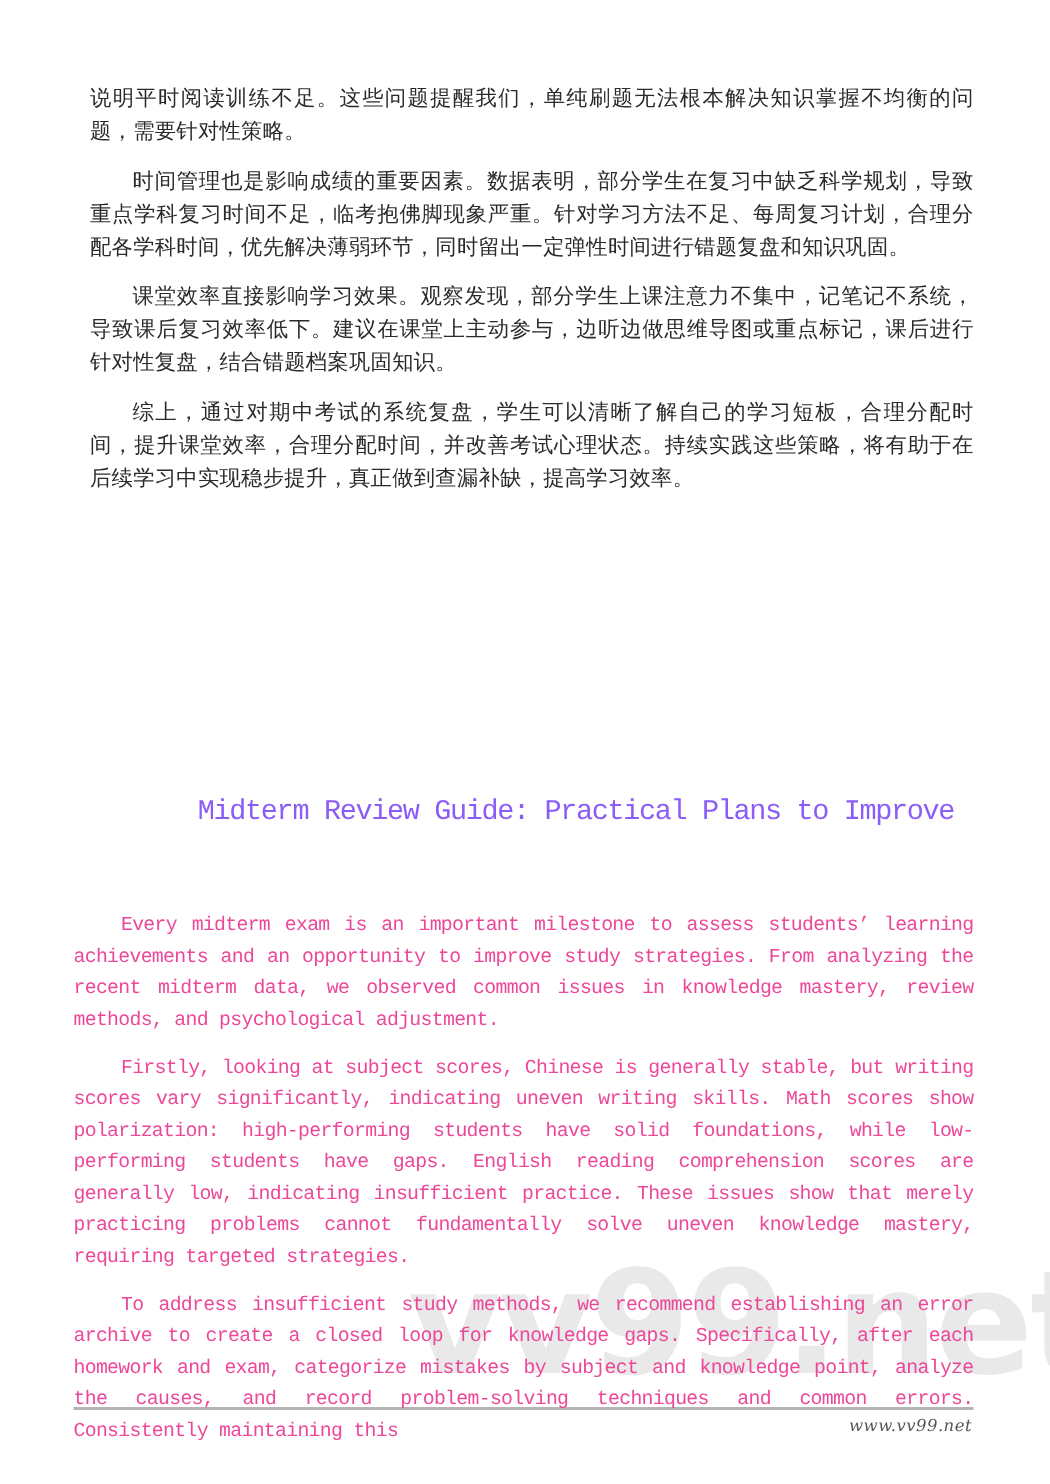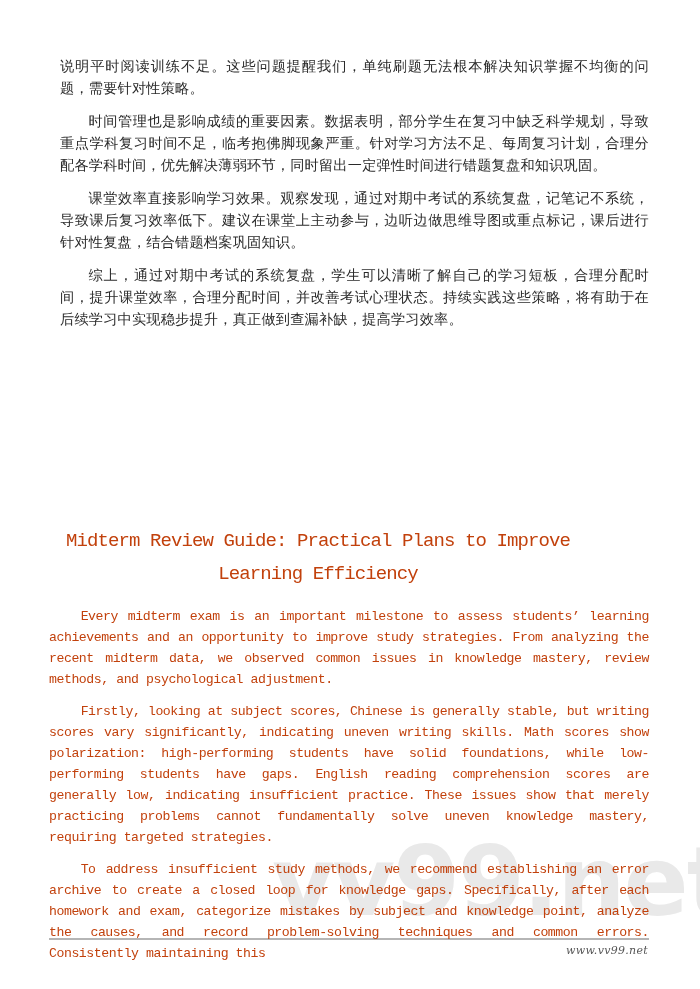--- a/index.html
+++ b/index.html
@@ -31,25 +31,25 @@
       color: #2a2a2a;
     }
     .zh-para.no-indent {
       text-indent: 0;
     }
     .title {
       position: absolute;
       left: 0;
       top: 525px;
       width: 636px;
-      text-align: center;
+      text-align: right;
       font-family: "Liberation Mono", "DejaVu Sans Mono", monospace;
       font-size: 19px;
       line-height: 33px;
-      color: #c2410c;
+      color: #8b5cf6;
       letter-spacing: -0.9px;
       margin: 0;
       font-weight: normal;
     }
     .title span {
       display: block;
     }
     .en-block {
       position: absolute;
       left: 49px;
@@ -57,21 +57,21 @@
       width: 600px;
     }
     .en-para {
       font-family: "Liberation Mono", "DejaVu Sans Mono", monospace;
       font-size: 13.2px;
       line-height: 21px;
       margin: 0 0 11px 0;
       text-align: justify;
       text-indent: 4ch;
       letter-spacing: -0.45px;
-      color: #c2410c;
+      color: #ec4899;
     }
     .watermark {
       position: absolute;
       left: 272px;
       top: 832px;
       font-family: "DejaVu Sans", "Liberation Sans", sans-serif;
       font-weight: bold;
       font-size: 96px;
       line-height: 100px;
       color: #e9e9e9;
@@ -101,27 +101,26 @@
     }
   </style>
 </head>
 <body>
 
 <div class="watermark">vv99.net</div>
 
 <div class="page">
   <p class="zh-para no-indent">说明平时阅读训练不足。这些问题提醒我们，单纯刷题无法根本解决知识掌握不均衡的问题，需要针对性策略。</p>
   <p class="zh-para">时间管理也是影响成绩的重要因素。数据表明，部分学生在复习中缺乏科学规划，导致重点学科复习时间不足，临考抱佛脚现象严重。针对学习方法不足、每周复习计划，合理分配各学科时间，优先解决薄弱环节，同时留出一定弹性时间进行错题复盘和知识巩固。</p>
-  <p class="zh-para">课堂效率直接影响学习效果。观察发现，通过对期中考试的系统复盘，记笔记不系统，导致课后复习效率低下。建议在课堂上主动参与，边听边做思维导图或重点标记，课后进行针对性复盘，结合错题档案巩固知识。</p>
+  <p class="zh-para">课堂效率直接影响学习效果。观察发现，部分学生上课注意力不集中，记笔记不系统，导致课后复习效率低下。建议在课堂上主动参与，边听边做思维导图或重点标记，课后进行针对性复盘，结合错题档案巩固知识。</p>
   <p class="zh-para">综上，通过对期中考试的系统复盘，学生可以清晰了解自己的学习短板，合理分配时间，提升课堂效率，合理分配时间，并改善考试心理状态。持续实践这些策略，将有助于在后续学习中实现稳步提升，真正做到查漏补缺，提高学习效率。</p>
 </div>
 
 <h1 class="title">
   <span>Midterm Review Guide: Practical Plans to Improve</span>
-  <span>Learning Efficiency</span>
 </h1>
 
 <div class="en-block">
   <p class="en-para">Every midterm exam is an important milestone to assess students’ learning achievements and an opportunity to improve study strategies. From analyzing the recent midterm data, we observed common issues in knowledge mastery, review methods, and psychological adjustment.</p>
   <p class="en-para">Firstly, looking at subject scores, Chinese is generally stable, but writing scores vary significantly, indicating uneven writing skills. Math scores show polarization: high-performing students have solid foundations, while low-performing students have gaps. English reading comprehension scores are generally low, indicating insufficient practice. These issues show that merely practicing problems cannot fundamentally solve uneven knowledge mastery, requiring targeted strategies.</p>
   <p class="en-para">To address insufficient study methods, we recommend establishing an error archive to create a closed loop for knowledge gaps. Specifically, after each homework and exam, categorize mistakes by subject and knowledge point, analyze the causes, and record problem-solving techniques and common errors. Consistently maintaining this</p>
 </div>
 
 <div class="footer-rule"></div>
 <div class="footer-url">www.vv99.net</div>

